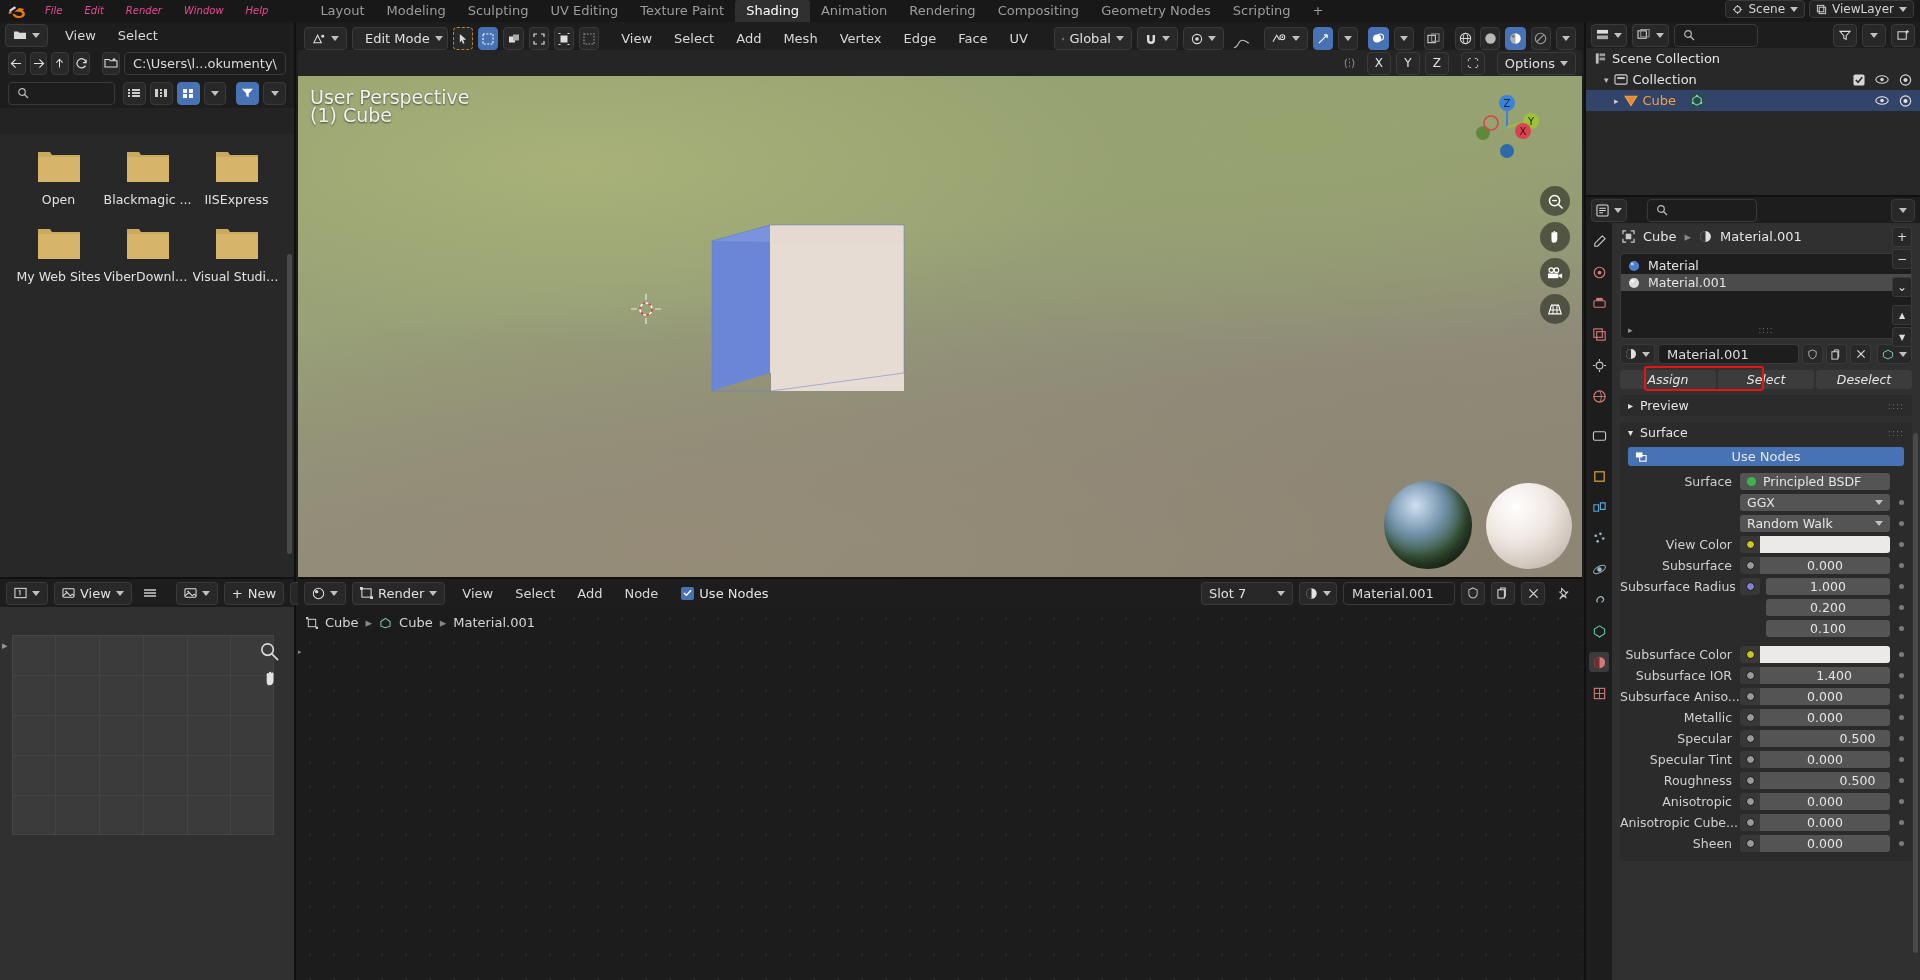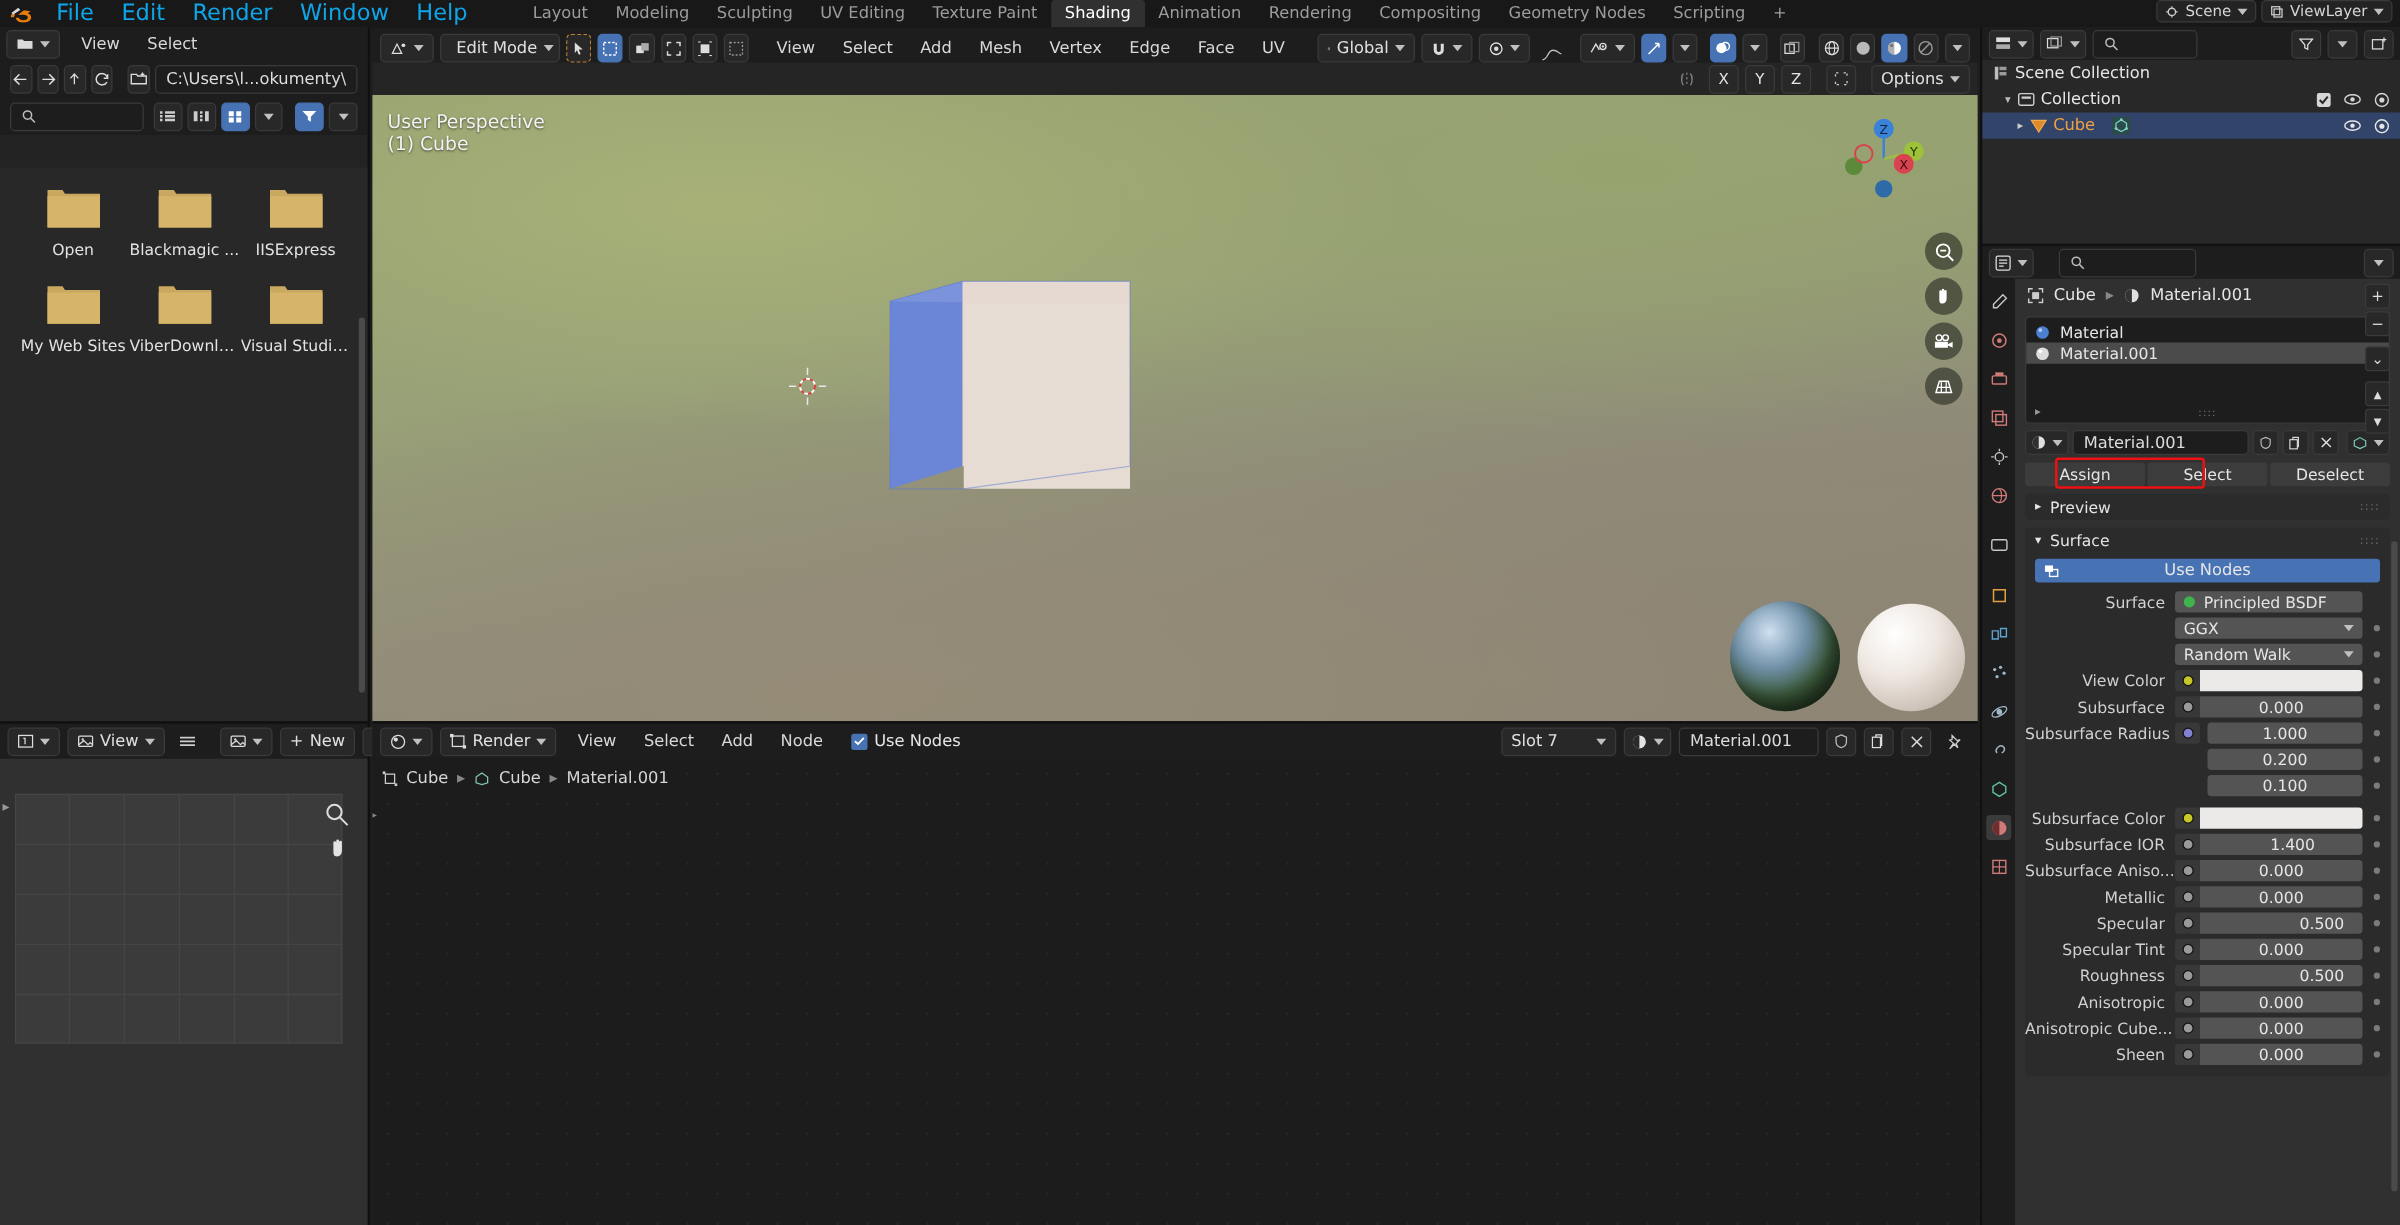--- a/index.html
+++ b/index.html
@@ -17,21 +17,21 @@
          display:flex; align-items:center; padding:0 8px; color:#dcdcdc; font-size:13px; }
   .sq { width:24px;height:23px; display:flex;align-items:center;justify-content:center;
         background:#282828;border:1px solid #3a3a3a;border-radius:4px; }
   .sq.on { background:#4772b3; border-color:#4772b3; }
   svg { display:block; }
 
   
   #topbar { position:absolute; left:0; top:0; width:1920px; height:22px; background:#181818;
             display:flex; align-items:center; }
   #topbar .logo { width:34px; display:flex; justify-content:center; }
-  #topbar .mitem { padding:0 11px; line-height:22px; font-size:18px; color:#0ea5e9; }
+  #topbar .mitem { padding:0 11px; line-height:22px; font-size:10px; color:#ec4899;font-style:italic; }
   #wstabs { display:flex; align-items:center; margin-left:30px; height:22px; }
   #wstabs .ws { padding:0 11px; line-height:22px; font-size:13px; color:#9c9c9c; }
   #wstabs .ws.active { background:#303030; color:#ffffff; border-radius:3px 3px 0 0; }
   #topright { position:absolute; right:6px; top:0; height:22px; display:flex; gap:4px; }
   .tr-fld { background:#232323; border:1px solid #3a3a3a; border-radius:4px; height:18px;
             display:flex; align-items:center; padding:0 6px; font-size:12px; color:#d5d5d5; gap:5px;}
 
   
   .pane { position:absolute; background:#1d1d1d; }
 
@@ -63,21 +63,21 @@
   #vp-head { height:28px; display:flex; align-items:flex-end; padding:0 6px; gap:5px; background:#1d1d1d;}
   #vp-head2 { height:26px; display:flex; align-items:center; padding:0 6px; gap:5px; background:#252525;}
   #vp-canvas { position:absolute; left:0; top:54px; right:0; bottom:0; overflow:hidden;
      background:
        radial-gradient(ellipse 60% 50% at 22% 18%, rgba(168,178,120,.95), rgba(0,0,0,0) 70%),
        radial-gradient(ellipse 70% 60% at 78% 12%, rgba(150,163,110,.9), rgba(0,0,0,0) 70%),
        radial-gradient(ellipse 80% 70% at 30% 95%, rgba(150,140,120,.95), rgba(0,0,0,0) 70%),
        radial-gradient(ellipse 90% 80% at 85% 92%, rgba(143,134,116,.95), rgba(0,0,0,0) 70%),
        linear-gradient(170deg,#97a271 0%, #98a177 35%, #8f8d79 65%, #8b8475 100%);
   }
-  #vp-overlay { position:absolute; left:12px; top:12px; font-size:15px; color:#f2f2f2;
+  #vp-overlay { position:absolute; left:12px; top:12px; font-size:19px; color:#f2f2f2;
                 text-shadow:0 1px 2px rgba(0,0,0,.6); line-height:18px; }
   #gizmo { position:absolute; right:38px; top:14px; width:74px; height:74px; }
   #vp-tools { position:absolute; right:12px; top:110px; display:flex; flex-direction:column; gap:6px; }
   .vptool { width:30px;height:30px;border-radius:50%; background:rgba(40,44,35,.62);
             display:flex;align-items:center;justify-content:center; }
   #prevballs { position:absolute; right:10px; bottom:8px; display:flex; gap:14px; align-items:flex-end;}
 
   
   #shader { left:298px; top:577px; width:1284px; height:403px; border-top:2px solid #101010; }
   #sh-head { height:28px; display:flex; align-items:center; padding:0 6px; gap:6px; background:#1d1d1d;}
@@ -109,21 +109,21 @@
   #pr-body { position:absolute; left:26px; top:26px; right:0; bottom:0; background:#303030;
              overflow:hidden; }
   #pr-crumb { height:26px; display:flex; align-items:center; gap:8px; padding:0 10px; font-size:13px;}
   .mslotbox { margin:4px 8px 0 8px; background:#1d1d1d; border:1px solid #3a3a3a; border-radius:4px;
               height:86px; position:relative; }
   .mslot { height:17px; display:flex; align-items:center; gap:8px; padding:0 7px; font-size:12.5px;}
   .mslot.sel { background:#4b4b4b; }
   .mbtns { position:absolute; right:8px; top:4px; width:20px; display:flex; flex-direction:column; gap:2px;}
   .mbtn { width:20px;height:20px; background:#282828;border:1px solid #3a3a3a;border-radius:3px;
           display:flex;align-items:center;justify-content:center; font-size:12px; color:#ddd;}
-  .asg { display:flex; gap:2px; margin:6px 8px 0 8px; }
+  .asg { display:flex; gap:2px; margin:6px 8px 0 8px;font-style:italic; }
   .asg > div { flex:1; height:19px; background:#3c3c3c; border-radius:3px;
                display:flex;align-items:center;justify-content:center; font-size:12.5px;}
   .redbox { position:absolute; border:2px solid #ee1111; border-radius:3px; }
   .sect { margin:6px 8px 0 8px; background:#2b2b2b; border-radius:4px; }
   .secthd { height:21px; display:flex; align-items:center; gap:7px; padding:0 8px; font-size:12.5px; }
   .dots { margin-left:auto; color:#6f6f6f; letter-spacing:1px; font-size:9px; }
   .prow { height:19px; display:flex; align-items:center; margin:2px 0; font-size:12.5px; }
   .plabel { width:120px; text-align:right; padding-right:8px; color:#d0d0d0;
             overflow:hidden; white-space:nowrap; }
   .pdot { width:20px; height:17px; background:#383838; border-radius:3px 0 0 3px;

